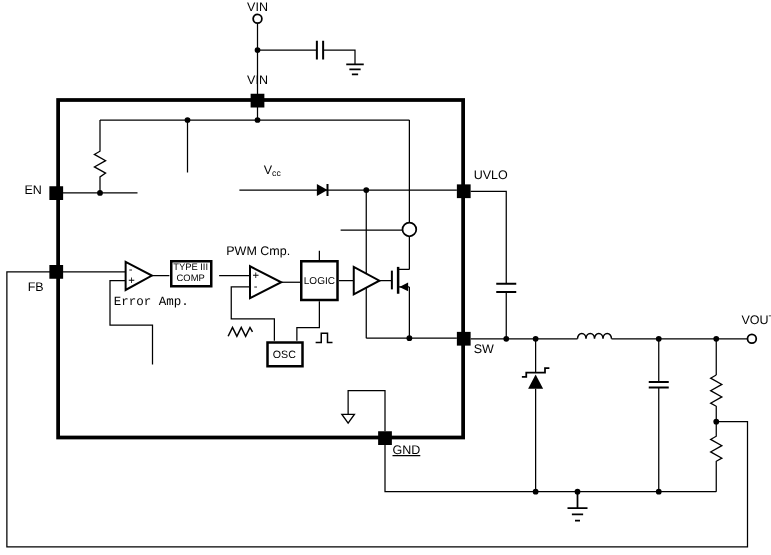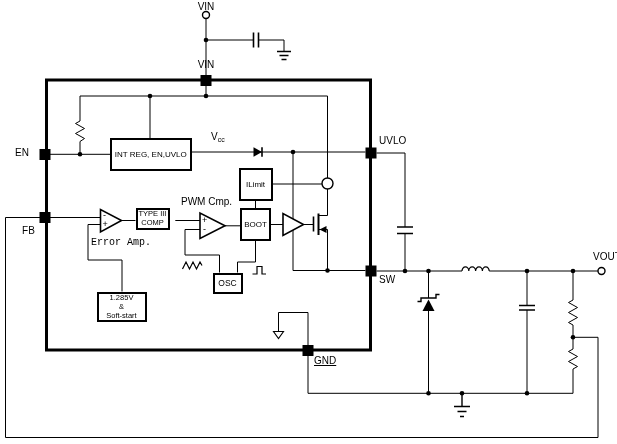--- a/index.html
+++ b/index.html
@@ -157,45 +157,34 @@
     <rect x="365.5" y="265.5" width="11" height="11"></rect>
     <rect x="302.5" y="345" width="11" height="11"></rect>
   </g>
 
   <g fill="#fff" stroke="#000" stroke-width="1.4">
     <circle cx="206" cy="15" r="3.5"></circle>
     <circle cx="601.5" cy="271" r="3.5"></circle>
   </g>
 </svg>
 
-<div class="box" style="left:110px;top:138px;width:81.5px;height:33px;font-size:8px;">
-  <span>INT REG, EN,UVLO</span>
-</div>
-<div class="box" style="left:238.5px;top:167.5px;width:34px;height:33px;font-size:8px;">
-  <span>ILimit</span>
-</div>
 <div class="box" style="left:240px;top:208px;width:31px;height:32.5px;font-size:8px;">
-  <span>BOOT</span>
+  <span>LOGIC</span>
 </div>
 <div class="box" style="left:135.5px;top:207.5px;width:34px;height:22.8px;font-size:7.5px;line-height:1.15;">
   <span>TYPE III</span>
   <span>COMP</span>
 </div>
 <div class="box" style="left:212.5px;top:272.5px;width:30px;height:21px;font-size:8.5px;">
   <span>OSC</span>
 </div>
-<div class="box" style="left:96.5px;top:291.5px;width:50px;height:30px;font-size:7.5px;line-height:1.2;">
-  <span>1.285V</span>
-  <span>&amp;</span>
-  <span>Soft-start</span>
-</div>
 
 <div class="label pinlbl" style="left:191px;top:2px;width:30px;text-align:center;">VIN</div>
 <div class="label pinlbl" style="left:191px;top:60px;width:30px;text-align:center;">VIN</div>
-<div class="label pinlbl" style="left:15px;top:148px;width:23px;text-align:left;">EN</div>
+<div class="label pinlbl" style="left:15px;top:148px;width:23px;text-align:center;">EN</div>
 <div class="label pinlbl" style="left:17px;top:226px;width:23px;text-align:center;">FB</div>
 <div class="label pinlbl" style="left:379px;top:136px;">UVLO</div>
 <div class="label pinlbl" style="left:379px;top:275px;">SW</div>
 <div class="label pinlbl" style="left:314px;top:356px;text-decoration:underline;">GND</div>
 <div class="label pinlbl" style="left:590px;top:252px;width:34px;text-align:center;">VOUT</div>
 
 <div class="label" style="left:211px;top:132px;font-size:10px;">
   <span>V</span><span class="sub">cc</span>
 </div>
 <div class="label" style="left:181px;top:197px;font-size:10px;">PWM Cmp.</div>

